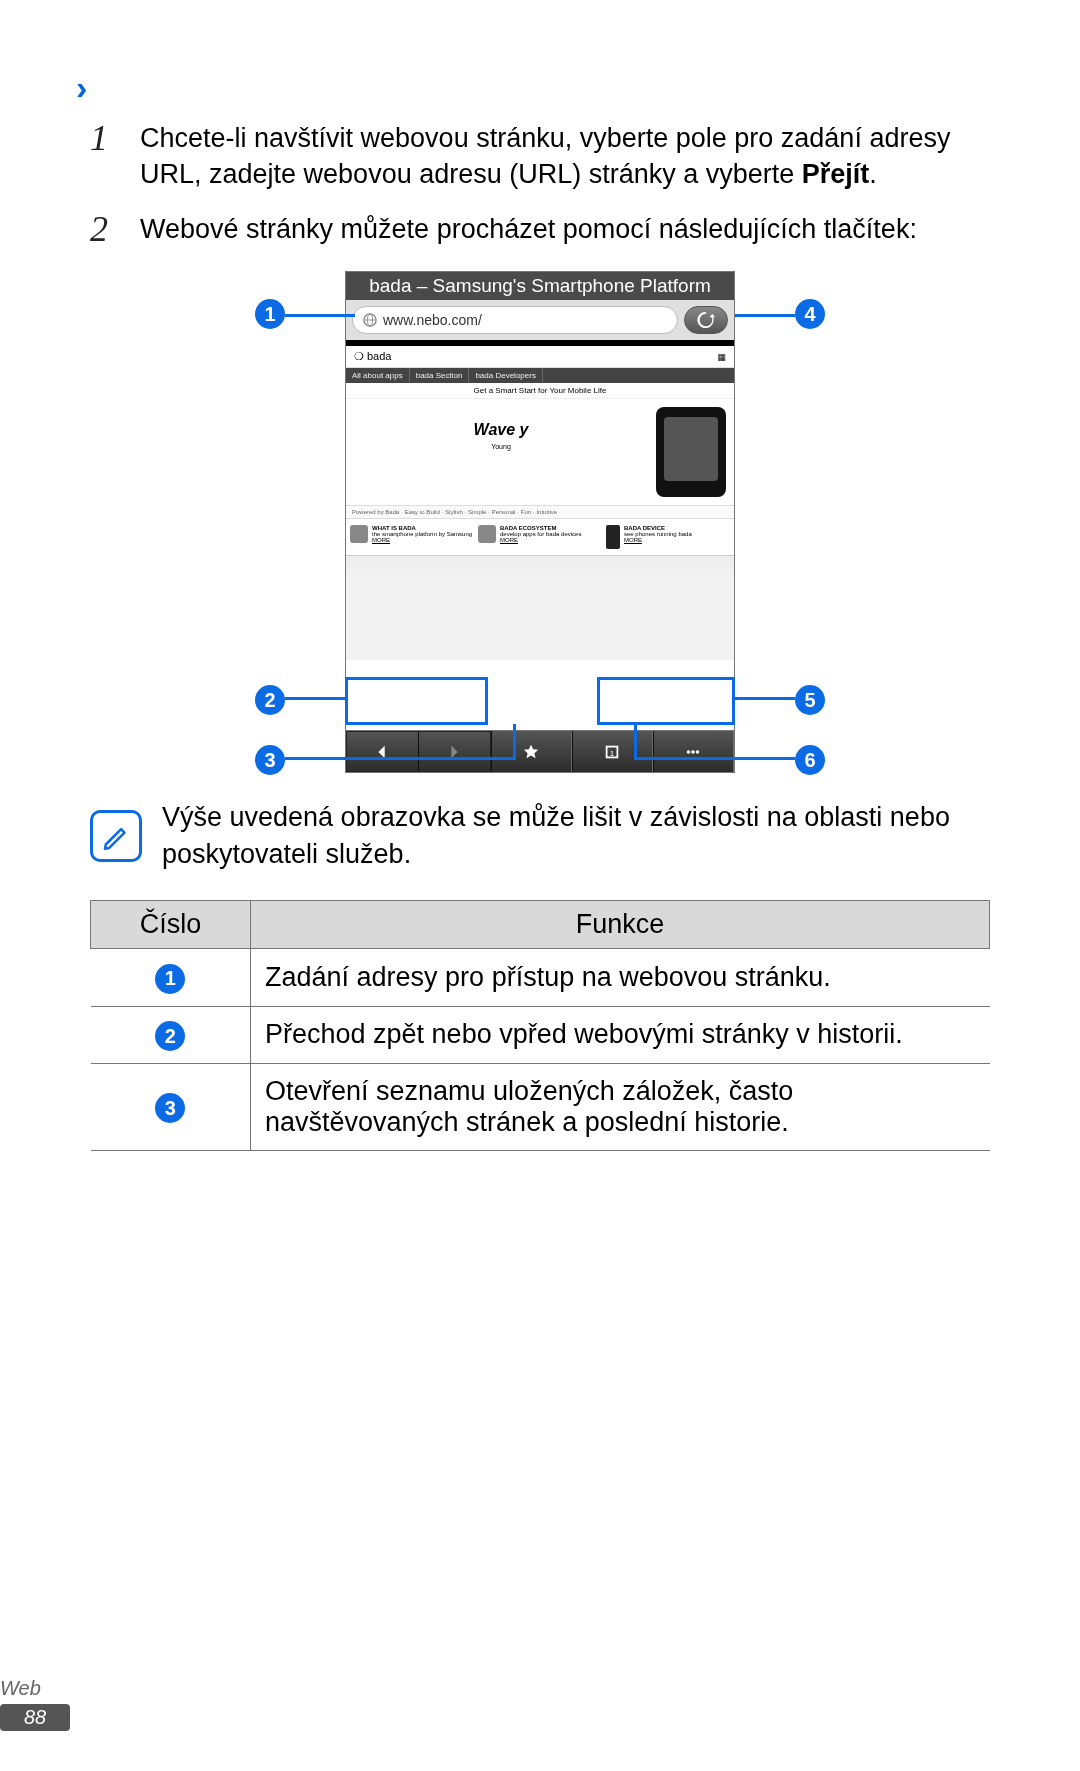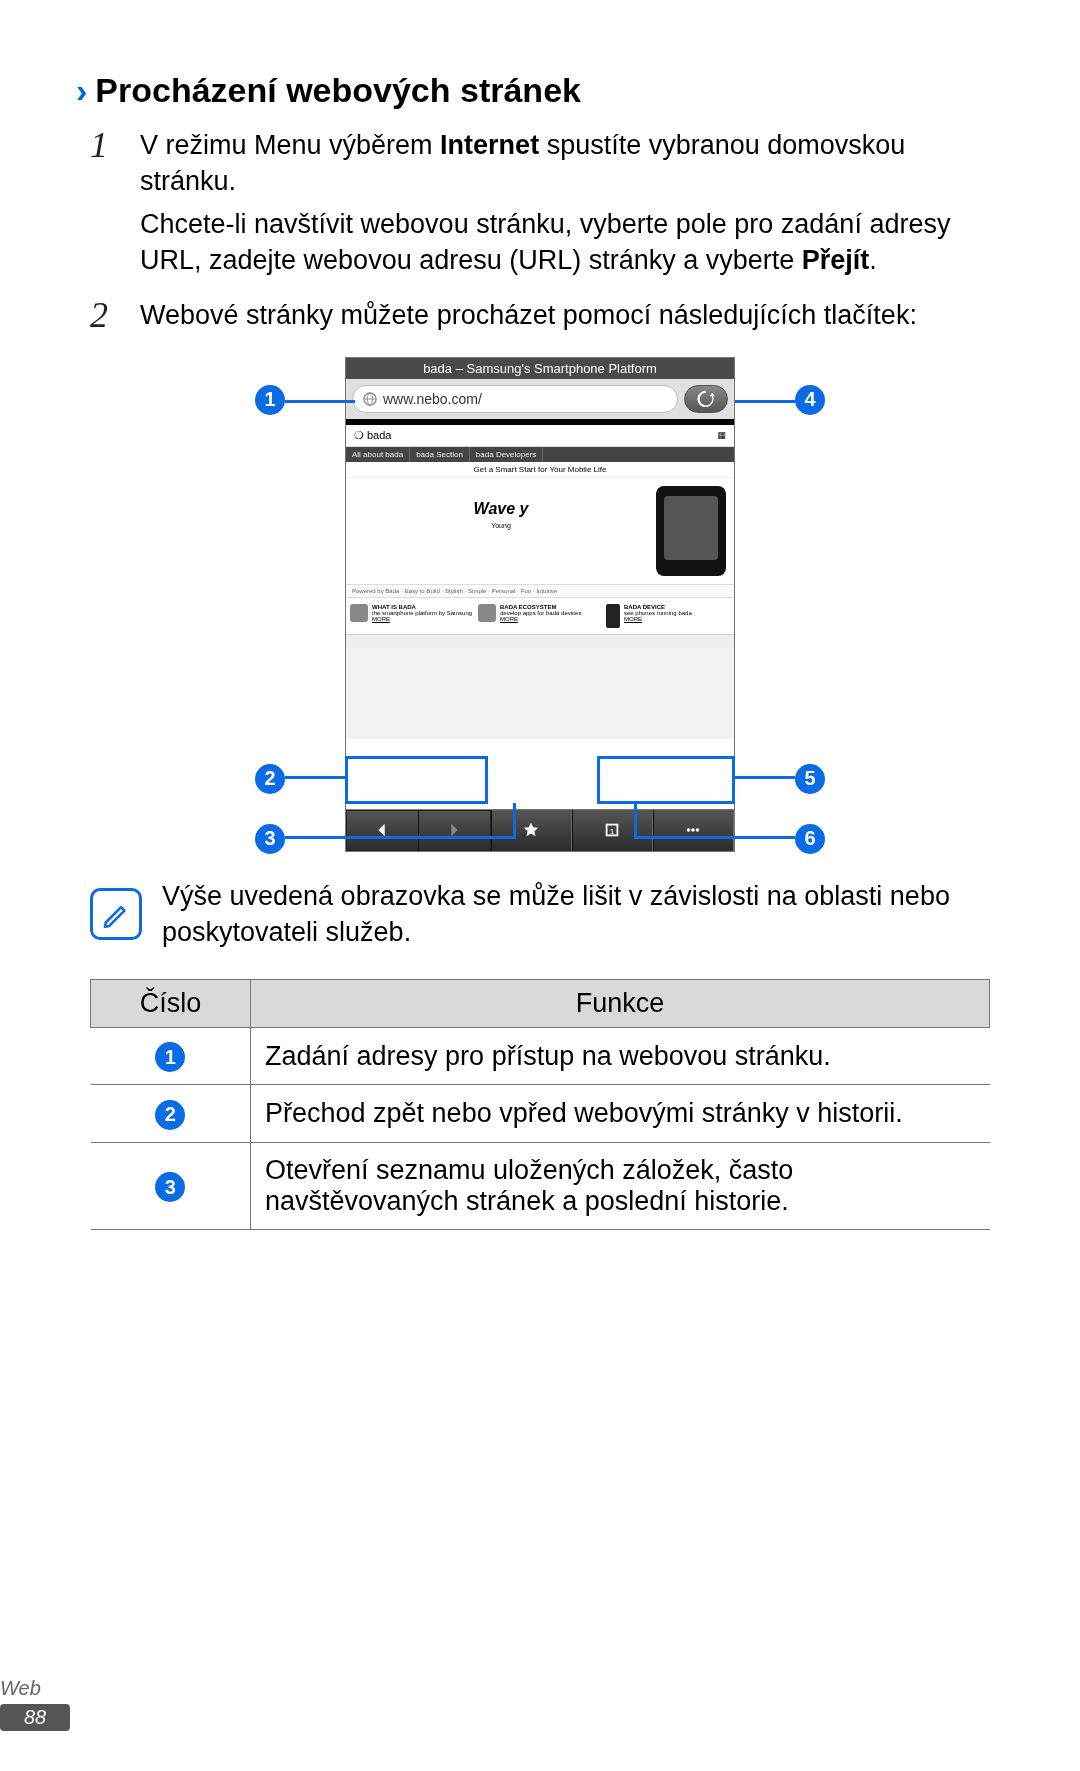--- a/index.html
+++ b/index.html
@@ -73,21 +73,21 @@
   .phone {
     width: 390px;
     flex: 0 0 390px;
     border: 1px solid #777;
     background: #fff;
     position: relative;
   }
   .phone-title {
     background: #4a4a4a;
     color: #fff;
-    font-size: 13px;
+    font-size: 19px;
     text-align: center;
     padding: 3px 2px;
     white-space: nowrap;
     overflow: hidden;
   }
   .url-row {
     display: flex;
     align-items: stretch;
     padding: 6px;
     gap: 6px;
@@ -326,29 +326,25 @@
     font-style: italic;
   }
 </style>
 </head>
 <body>
 
 <div class="page">
 
   <div class="heading-row">
     <span class="chev">›</span>
-    <span class="heading">Procházení webových stránek</span>
   </div>
 
   <div class="step">
     <div class="step-num">1</div>
     <div class="step-body">
-      <p>
-        <span>V režimu Menu výběrem </span><b>Internet</b><span> spustíte vybranou domovskou stránku.</span>
-      </p>
       <p>
         <span>Chcete-li navštívit webovou stránku, vyberte pole pro zadání adresy URL, zadejte webovou adresu (URL) stránky a vyberte </span><b>Přejít</b><span>.</span>
       </p>
     </div>
   </div>
 
   <div class="step">
     <div class="step-num">2</div>
     <div class="step-body">
       <p>
@@ -376,21 +372,21 @@
               <path d="M10 3a7 7 0 1 0 6.3 4H14l3-4 3 4h-2.1A9 9 0 1 1 10 1z" fill="#fff"></path>
             </svg>
         </div>
       </div>
       <div class="page-content">
         <div class="bada-row">
           <span>❍ <span>bada</span></span>
           <span style="font-size:9px;">▦</span>
         </div>
         <div class="tabbar">
-          <div>All about bada</div>
+          <div>All about apps</div>
             <div>bada Section</div>
             <div>bada Developers</div>
         </div>
         <div style="background:#fff;text-align:center;font-size:8px;padding:3px;border-bottom:1px solid #eee;">Get a Smart Start for Your Mobile Life</div>
         <div class="hero">
           <div class="hero-left">
             <div class="wave">Wave y</div>
             <div style="font-size:7px;margin-top:4px;">Young</div>
           </div>
           <div class="hero-phone"></div>

